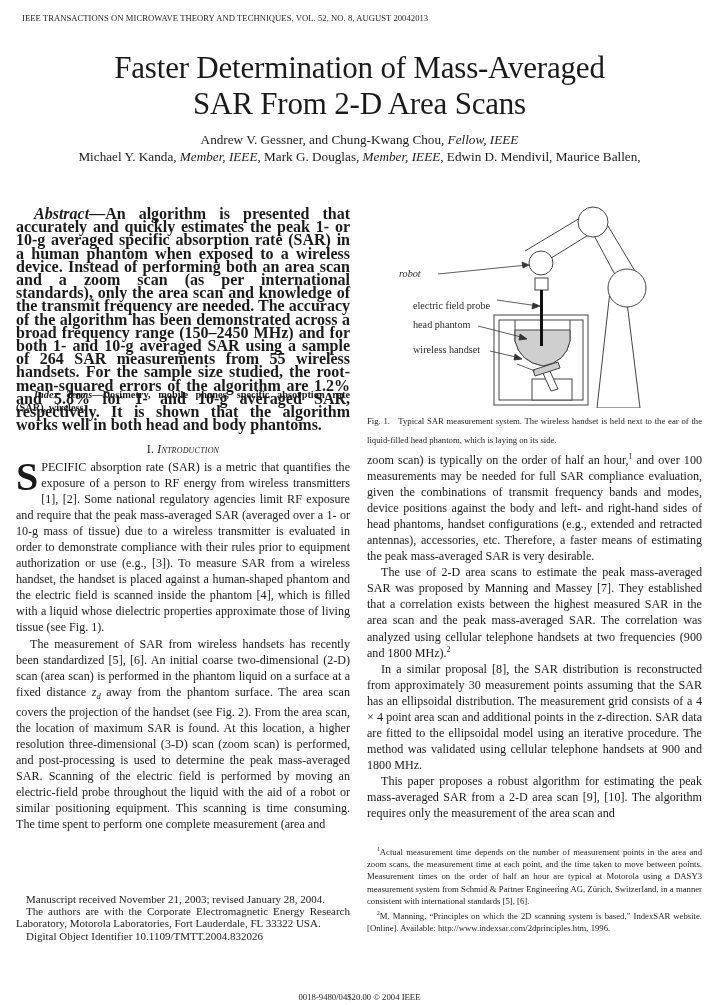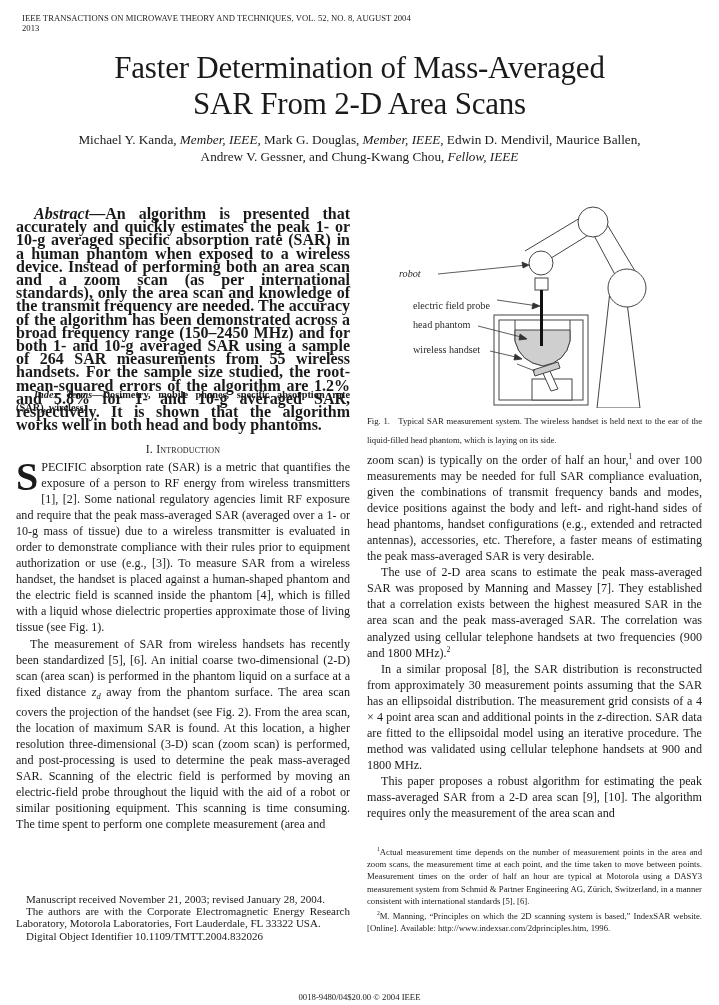--- a/index.html
+++ b/index.html
@@ -4,21 +4,20 @@
 <style>
   html, body { margin: 0; padding: 0; background: #ffffff; }
   body {
     width: 719px; height: 1005px; position: relative; overflow: hidden;
     font-family: "Liberation Serif", "DejaVu Serif", serif; color: #1a1a1a;
   }
   .running-head {
     position: absolute; top: 13px; left: 22px; right: 36px;
     font-size: 8.6px; display: flex; justify-content: flex-start;
     letter-spacing: 0.05px;
-    flex-direction: column;
   }
   .title {
     position: absolute; top: 50px; left: 0; right: 0; text-align: center;
     font-size: 31px; line-height: 36px; letter-spacing: -0.2px;
   }
   .authors {
     position: absolute; top: 131px; left: 30px; right: 30px; text-align: center;
     font-size: 13.2px; line-height: 17px;
   }
   .authors i { font-style: italic; }
@@ -33,21 +32,21 @@
   }
   .abstract i { font-style: italic; }
   .index-terms {
     top: 388px; font-size: 10.35px; line-height: 13.2px; font-weight: bold;
     text-indent: 18px;
   }
   .section-head {
     position: absolute; top: 442px; left: 16px; width: 334px; text-align: center;
     font-size: 11.8px; letter-spacing: 0.2px;
   }
-  .section-head .sc { font-variant: small-caps; }
+  .section-head .sc { font-variant: small-caps; font-style: italic; }
 
   .body-text { font-size: 12.1px; line-height: 16.05px; }
   .body-text p { margin: 0; text-indent: 14px; }
   .body-text p.noindent { text-indent: 0; }
   .intro { top: 459px; }
   .dropcap {
     float: left; font-size: 40px; line-height: 30px; font-weight: bold;
     margin: 3px 3px 0 0; height: 30px;
   }
   .right-body { top: 452px; }
@@ -86,22 +85,22 @@
   <span>IEEE TRANSACTIONS ON MICROWAVE THEORY AND TECHNIQUES, VOL. 52, NO. 8, AUGUST 2004</span>
   <span>2013</span>
 </div>
 
 <div class="title">
   <div>Faster Determination of Mass-Averaged</div>
   <div>SAR From 2-D Area Scans</div>
 </div>
 
 <div class="authors">
+  <div><span>Andrew V. Gessner, and Chung-Kwang Chou, </span><i>Fellow, IEEE</i></div>
   <div><span>Michael Y. Kanda, </span><i>Member, IEEE</i><span>, Mark G. Douglas, </span><i>Member, IEEE</i><span>, Edwin D. Mendivil, Maurice Ballen,</span></div>
-  <div><span>Andrew V. Gessner, and Chung-Kwang Chou, </span><i>Fellow, IEEE</i></div>
 </div>
 
 <div class="col left abstract">
   <i>Abstract</i><span>—</span><span>An algorithm is presented that accurately and quickly estimates the peak 1- or 10-g averaged specific absorption rate (SAR) in a human phantom when exposed to a wireless device. Instead of performing both an area scan and a zoom scan (as per international standards), only the area scan and knowledge of the transmit frequency are needed. The accuracy of the algorithm has been demonstrated across a broad frequency range (150–2450 MHz) and for both 1- and 10-g averaged SAR using a sample of 264 SAR measurements from 55 wireless handsets. For the sample size studied, the root-mean-squared errors of the algorithm are 1.2% and 5.8% for 1- and 10-g averaged SAR, respectively. It is shown that the algorithm works well in both head and body phantoms.</span>
 </div>
 
 <div class="col left index-terms">
   <i>Index Terms</i><span>—</span><span>Dosimetry, mobile phones, specific absorption rate (SAR), wireless.</span>
 </div>
 

